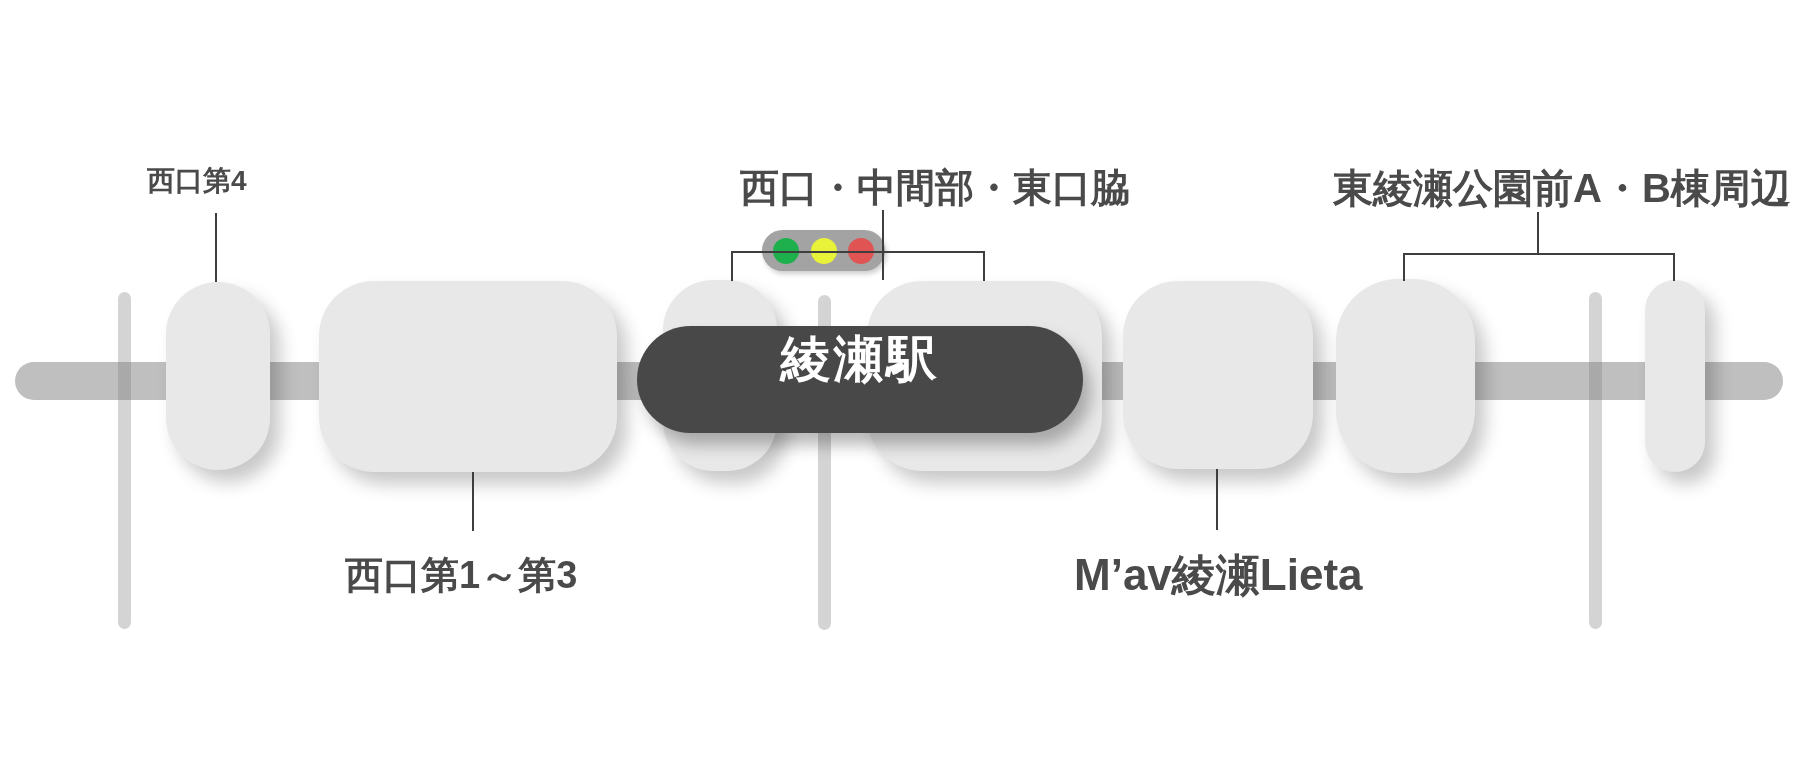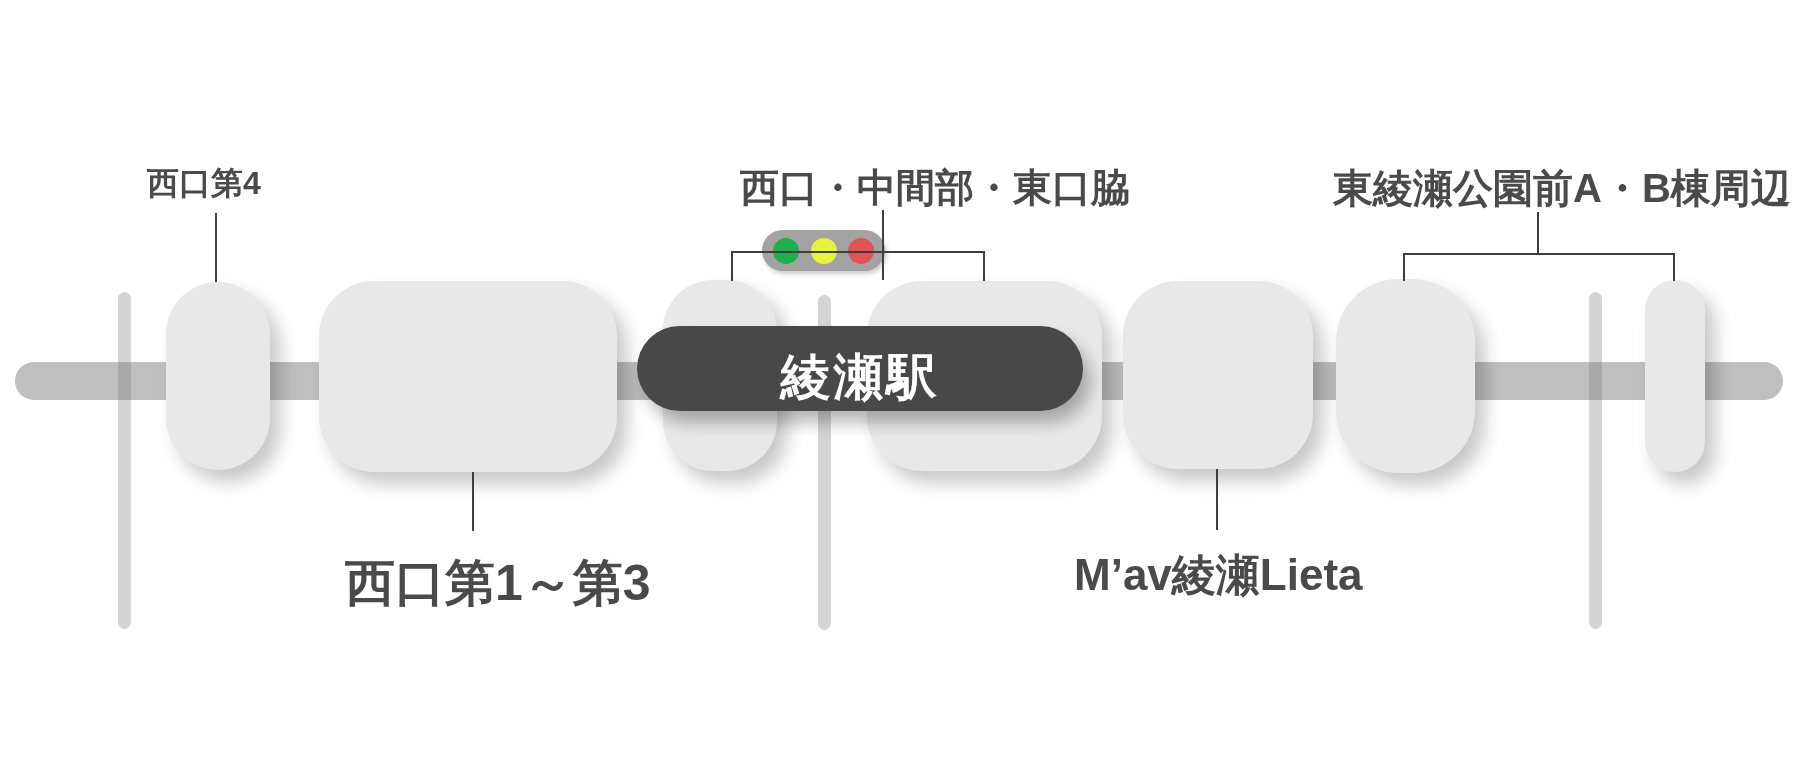--- a/index.html
+++ b/index.html
@@ -16,22 +16,22 @@
   
   .bld{background:var(--building);box-shadow:10px 12px 18px rgba(0,0,0,0.22);}
   .b-west4{left:166px;top:282px;width:104px;height:188px;border-radius:52px;}
   .b-west13{left:319px;top:281px;width:298px;height:191px;border-radius:55px;}
   .b-stnl{left:663px;top:280px;width:114px;height:191px;border-radius:50px;}
   .b-stnr{left:867px;top:281px;width:235px;height:190px;border-radius:55px;}
   .b-mav{left:1123px;top:281px;width:190px;height:188px;border-radius:55px;}
   .b-east-a{left:1336px;top:279px;width:139px;height:194px;border-radius:62px;}
   .b-east-b{left:1645px;top:280px;width:60px;height:192px;border-radius:30px;}
   
-  .station-pill{left:637px;top:326px;width:446px;height:85px;border-radius:54px;background:var(--station);
-    box-shadow:8px 12px 16px rgba(0,0,0,0.28);display:flex;align-items:flex-end;justify-content:center;}
+  .station-pill{left:637px;top:326px;width:446px;height:107px;border-radius:54px;background:var(--station);
+    box-shadow:8px 12px 16px rgba(0,0,0,0.28);display:flex;align-items:flex-start;justify-content:center;}
   .station-pill span{color:var(--station_text);font-size:50px;font-weight:bold;letter-spacing:3px;}
   
   .tl{left:762px;top:230px;width:123px;height:41px;border-radius:21px;background:var(--tl_body);
     box-shadow:2px 3px 5px rgba(0,0,0,0.2);display:flex;align-items:center;justify-content:space-between;
     padding:0 11px;box-sizing:border-box;}
   .dot{width:26px;height:26px;border-radius:50%;}
   .dot.g{background:var(--tl_green);} .dot.y{background:var(--tl_yellow);} .dot.r{background:var(--tl_red);}
   
   .ln{background:var(--line);}
   .lnv{width:2px;} .lnh{height:2px;}
@@ -41,24 +41,24 @@
   .ln-c-stem{left:882px;top:210px;height:70px;}
   .ln-c-h{left:731px;top:251px;width:254px;}
   .ln-c-dl{left:731px;top:251px;height:30px;}
   .ln-c-dr{left:983px;top:251px;height:30px;}
   .ln-e-stem{left:1537px;top:212px;height:43px;}
   .ln-e-h{left:1403px;top:253px;width:272px;}
   .ln-e-dl{left:1403px;top:253px;height:28px;}
   .ln-e-dr{left:1673px;top:253px;height:28px;}
   
   .lbl{color:var(--label);font-weight:bold;white-space:nowrap;}
-  .lbl-west4{left:147px;top:162px;font-size:32px;}
+  .lbl-west4{left:147px;top:162px;font-size:28px;}
   .lbl-center{left:740px;top:161px;font-size:39px;}
   .lbl-east{left:1333px;top:161px;font-size:40px;}
-  .lbl-west13{left:345px;top:550px;font-size:50px;}
+  .lbl-west13{left:345px;top:550px;font-size:38px;}
   .lbl-mav{left:1074px;top:546px;font-size:44px;}
 </style>
 </head>
 <body>
 
 <div class="canvas">
 
   <div class="abs band"></div>
 
   <div class="abs road road-a"></div>

